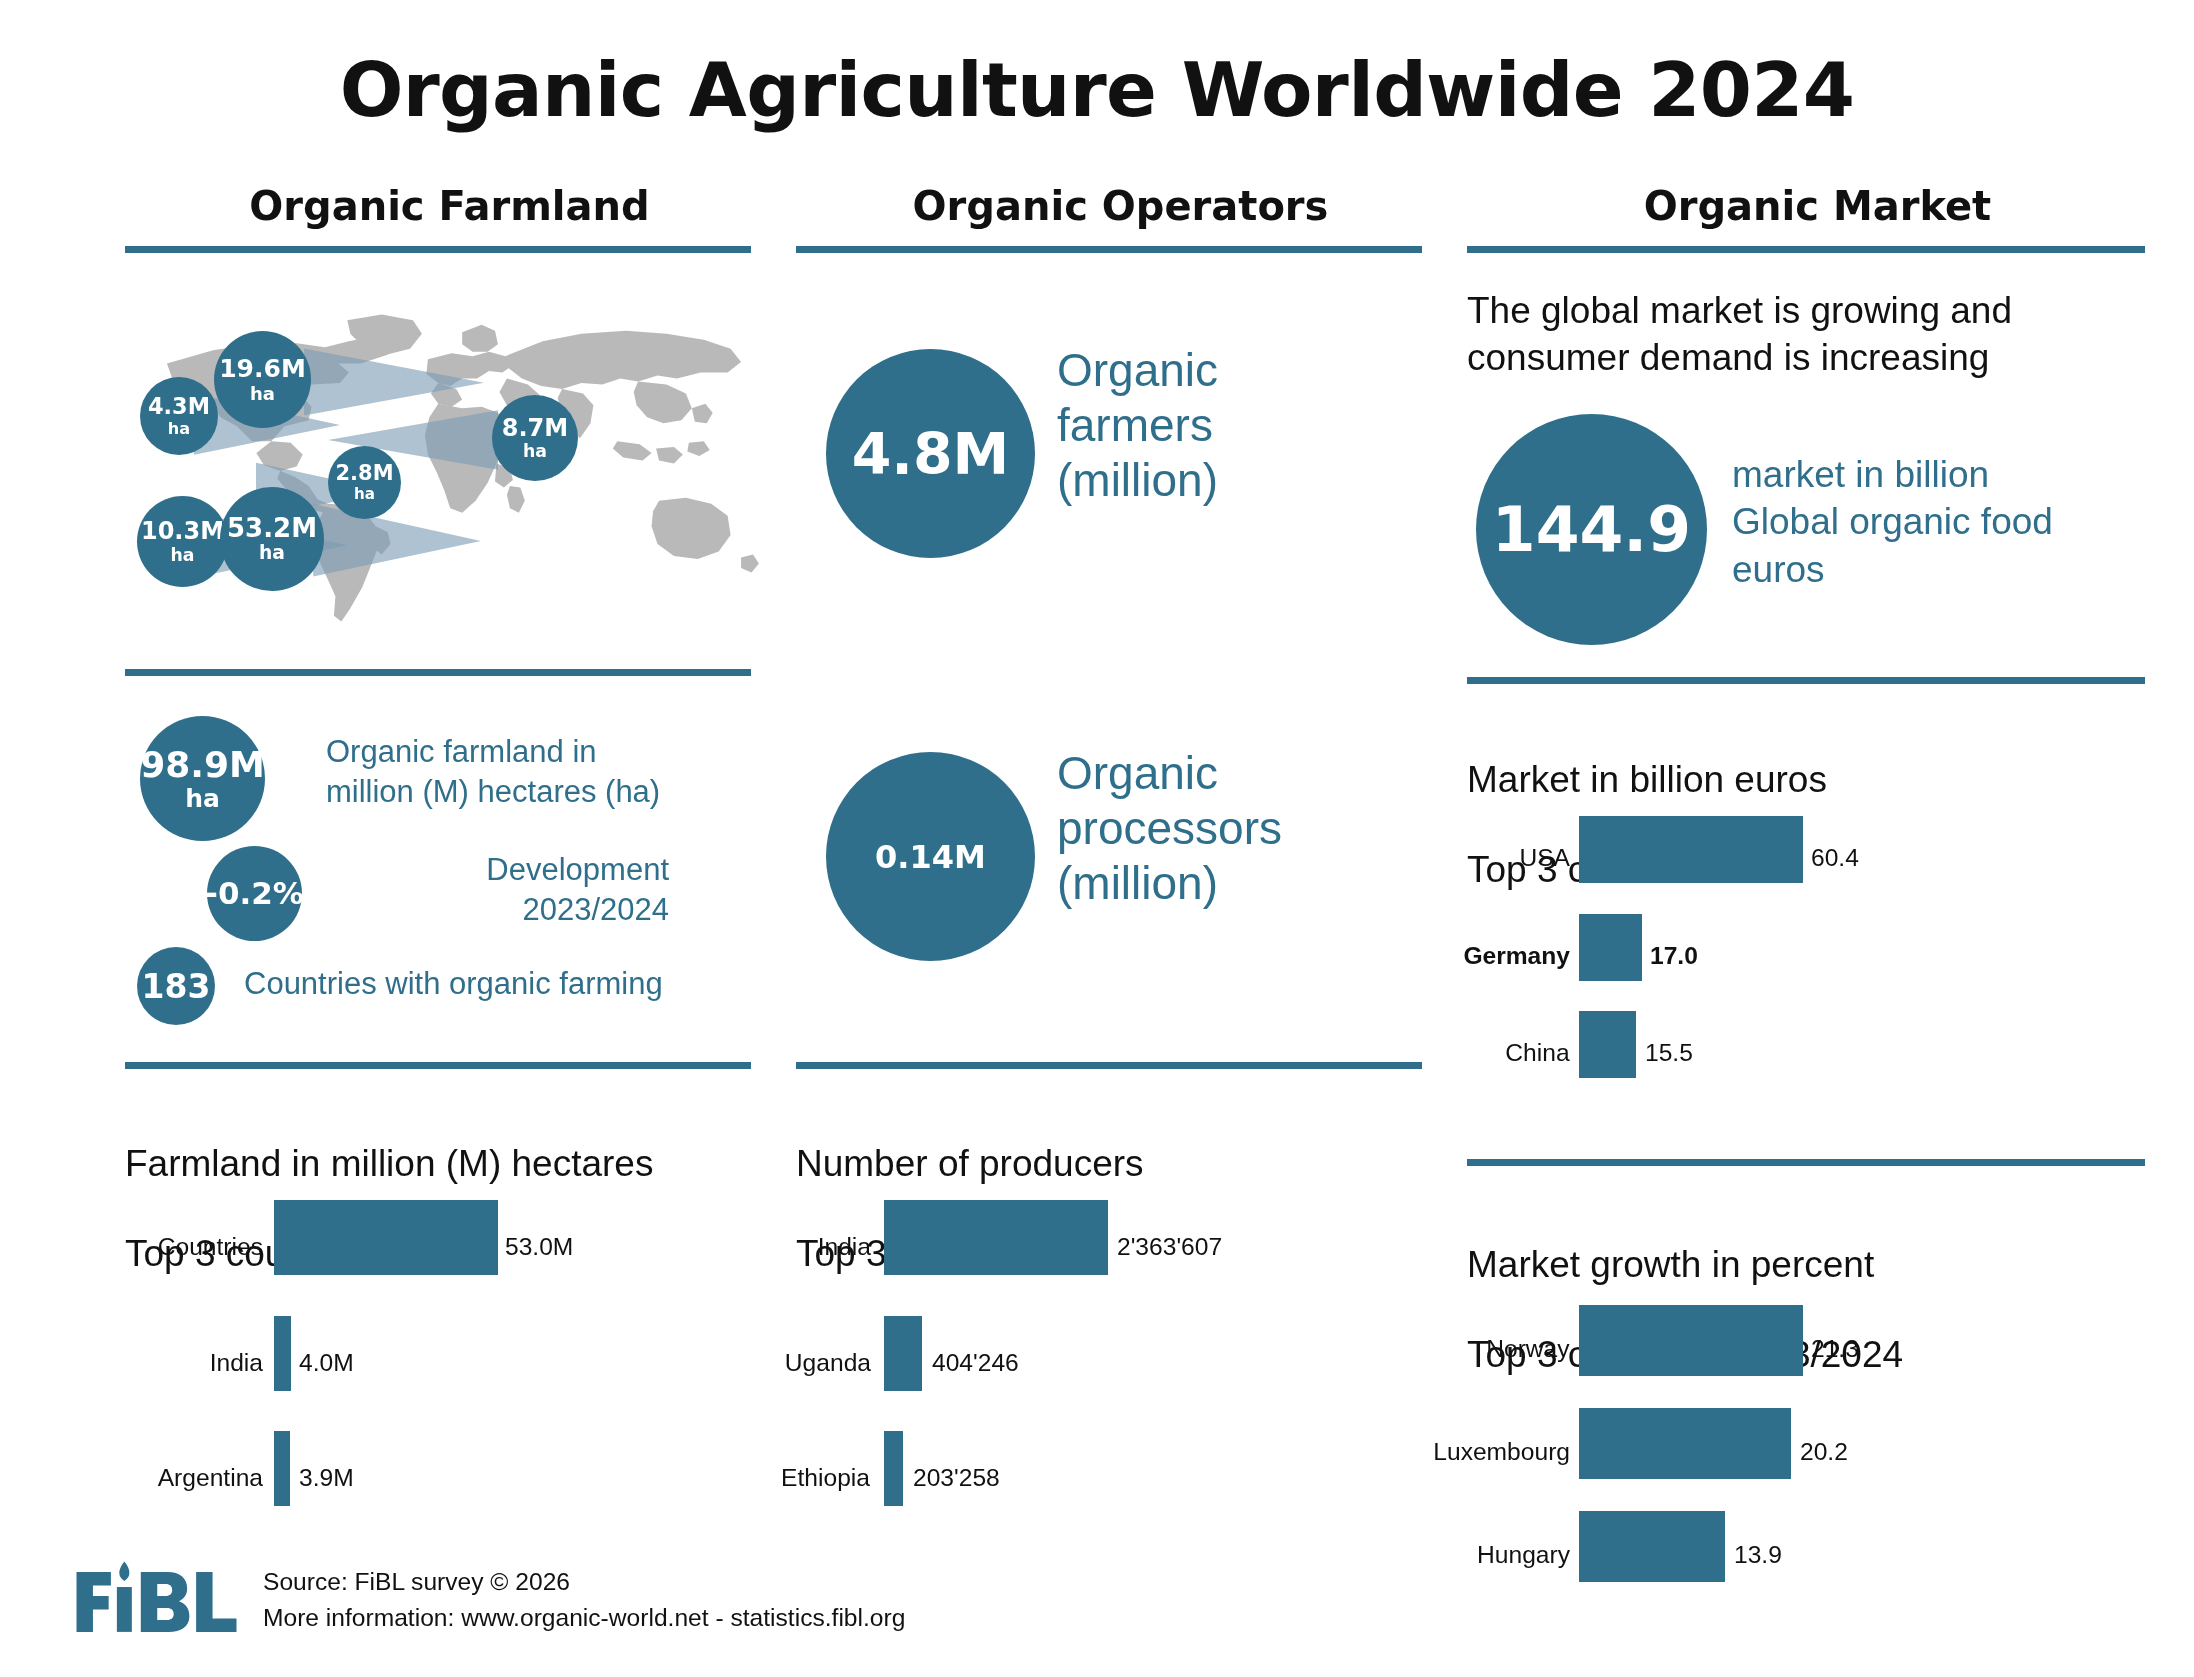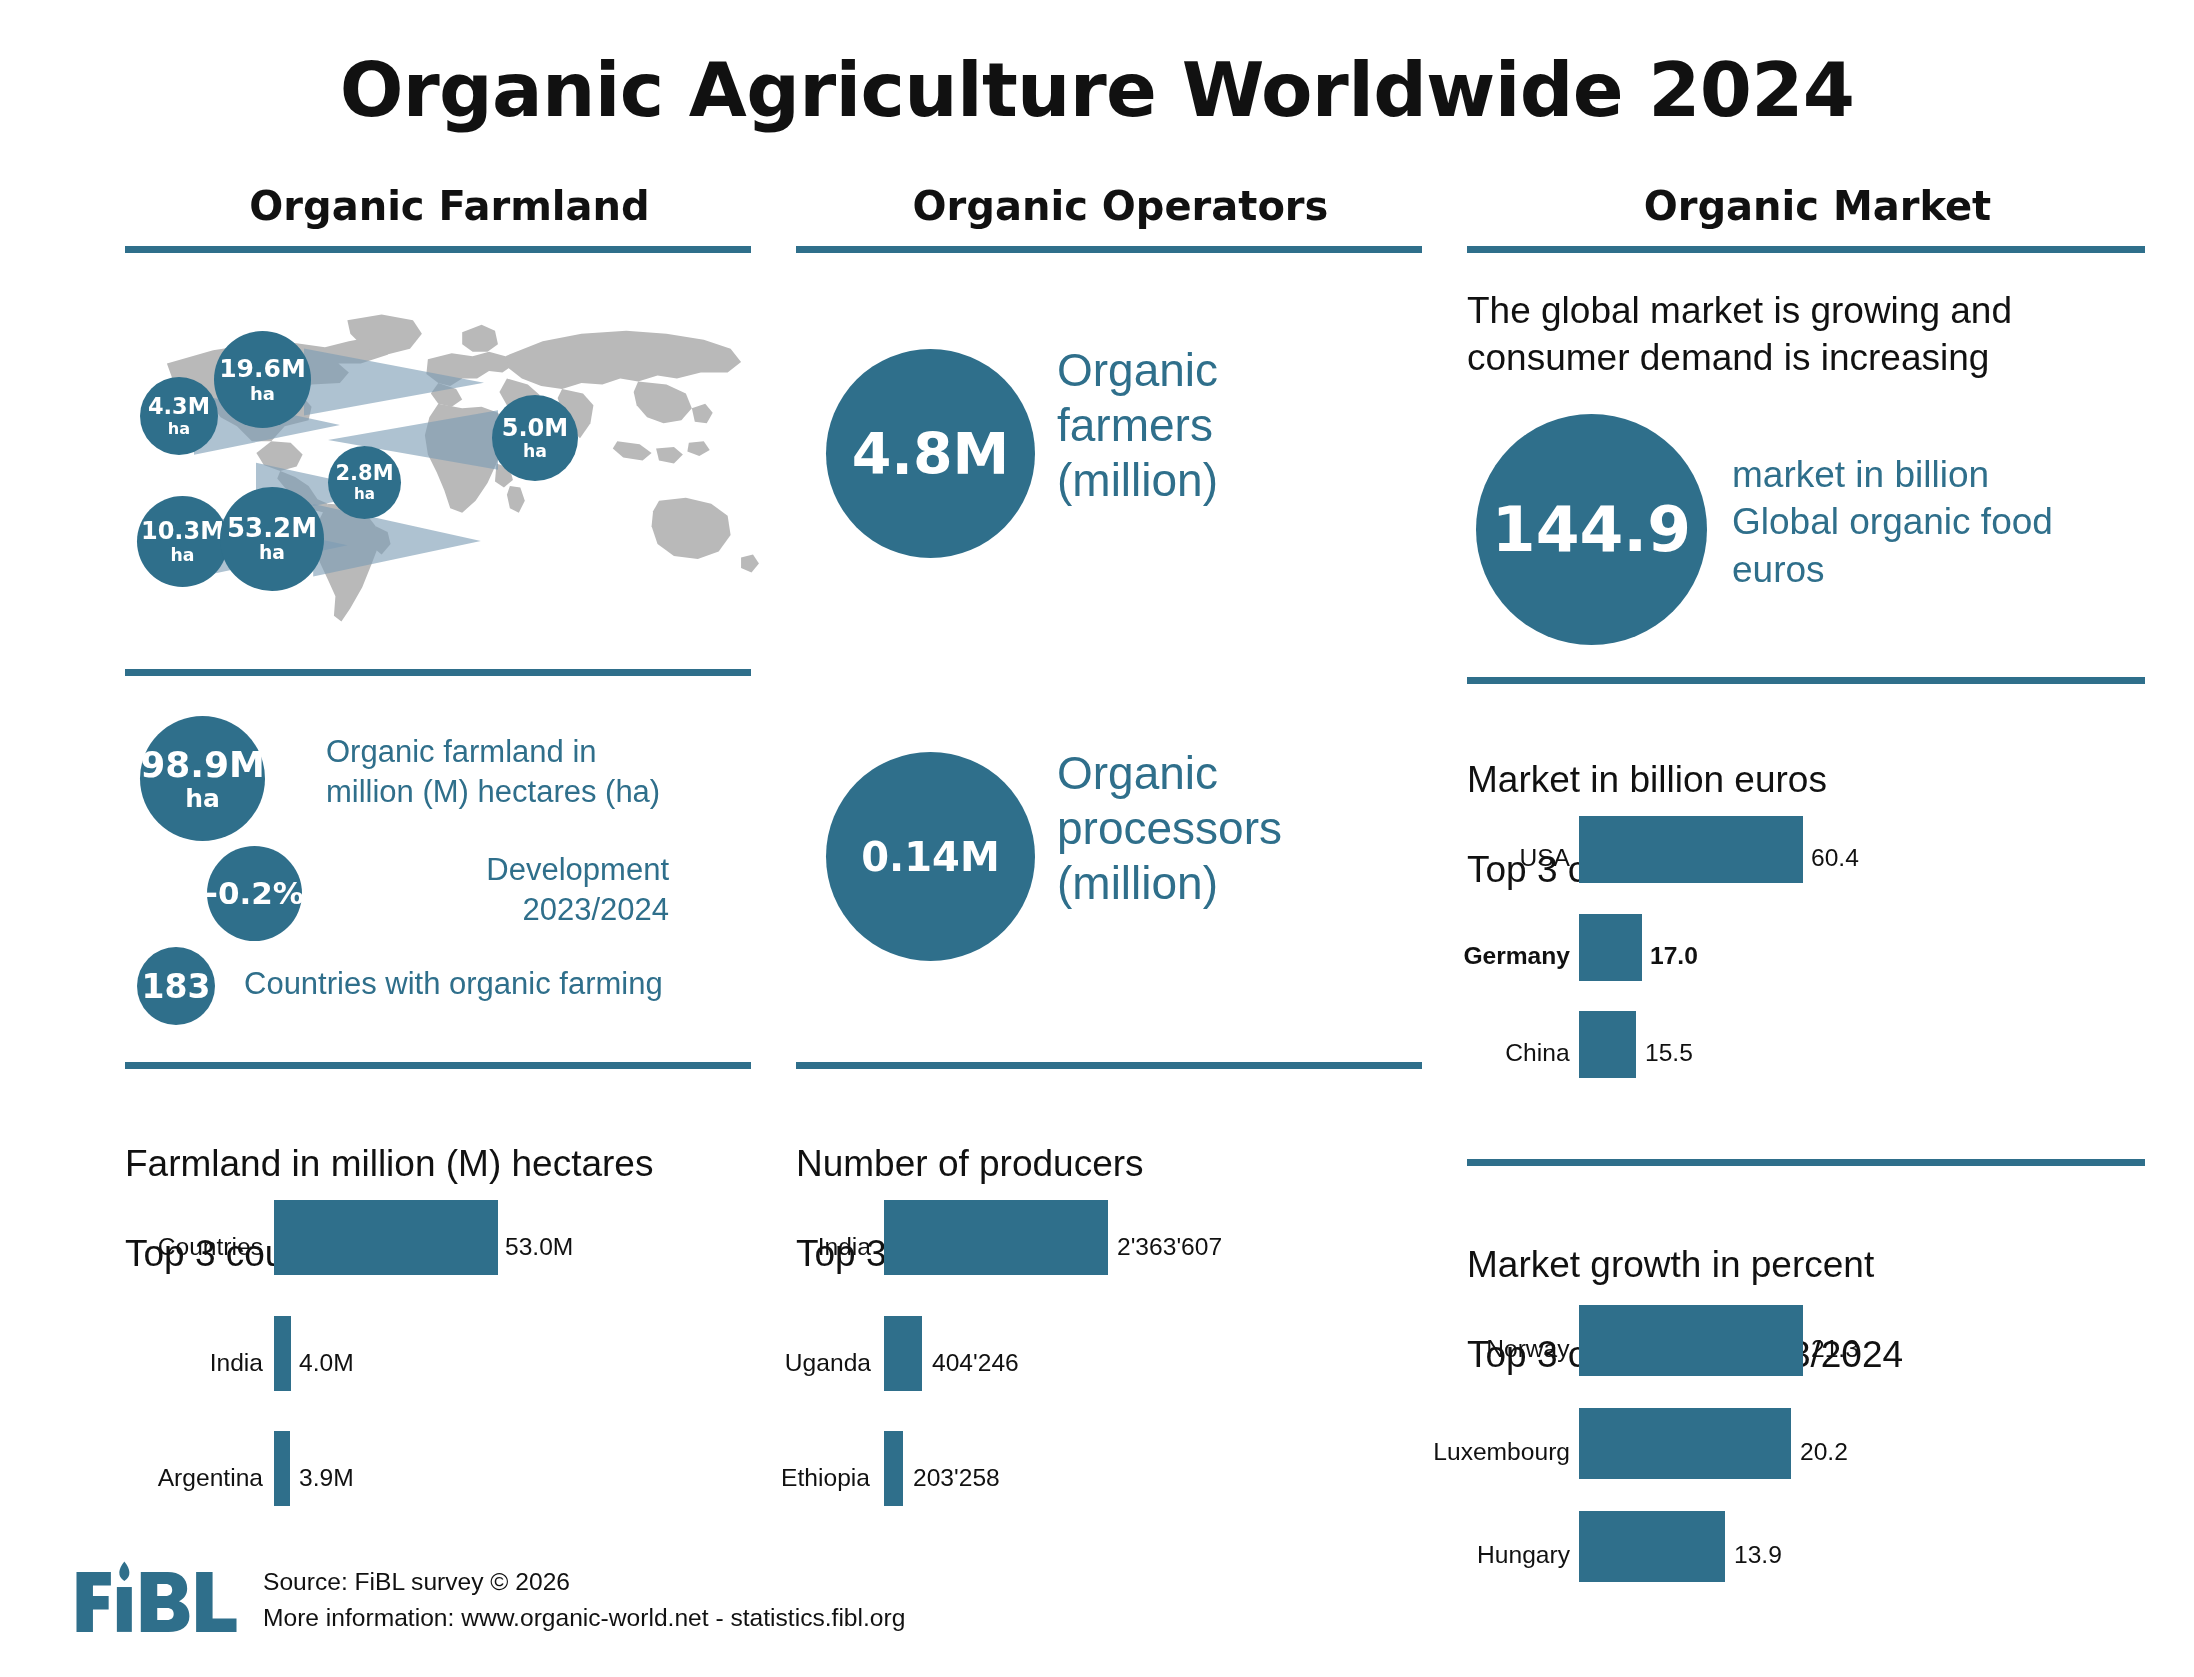--- a/index.html
+++ b/index.html
@@ -200,21 +200,21 @@
         <span class="v">4.3M</span>
         <span class="u">ha</span>
       </div>
 
       <div class="map-bubble" style="left:89px;top:36px;width:97px;height:97px;font-size:25px;">
         <span class="v">19.6M</span>
         <span class="u">ha</span>
       </div>
 
       <div class="map-bubble" style="left:367px;top:100px;width:86px;height:86px;font-size:24px;">
-        <span class="v">5.0M</span>
+        <span class="v">8.7M</span>
         <span class="u">ha</span>
       </div>
 
       <div class="map-bubble" style="left:203px;top:151px;width:73px;height:73px;font-size:21px;">
         <span class="v">2.8M</span>
         <span class="u">ha</span>
       </div>
 
       <div class="map-bubble" style="left:12px;top:201px;width:91px;height:91px;font-size:24px;">
         <span class="v">10.3M</span>
@@ -295,21 +295,21 @@
         <span>4.8M</span>
       </div>
       <div class="text">
         <span style="display:block">Organic</span>
         <span style="display:block">farmers</span>
         <span style="display:block">(million)</span>
       </div>
     </div>
 
     <div class="bigstat" style="top:752px;height:216px;">
-      <div class="circle" style="font-size:40px;">
+      <div class="circle" style="font-size:32px;">
         <span>0.14M</span>
       </div>
       <div class="text">
         <span style="display:block">Organic</span>
         <span style="display:block">processors</span>
         <span style="display:block">(million)</span>
       </div>
     </div>
 
     <div class="divider" style="left:0;top:1062px;width:626px;"></div>

